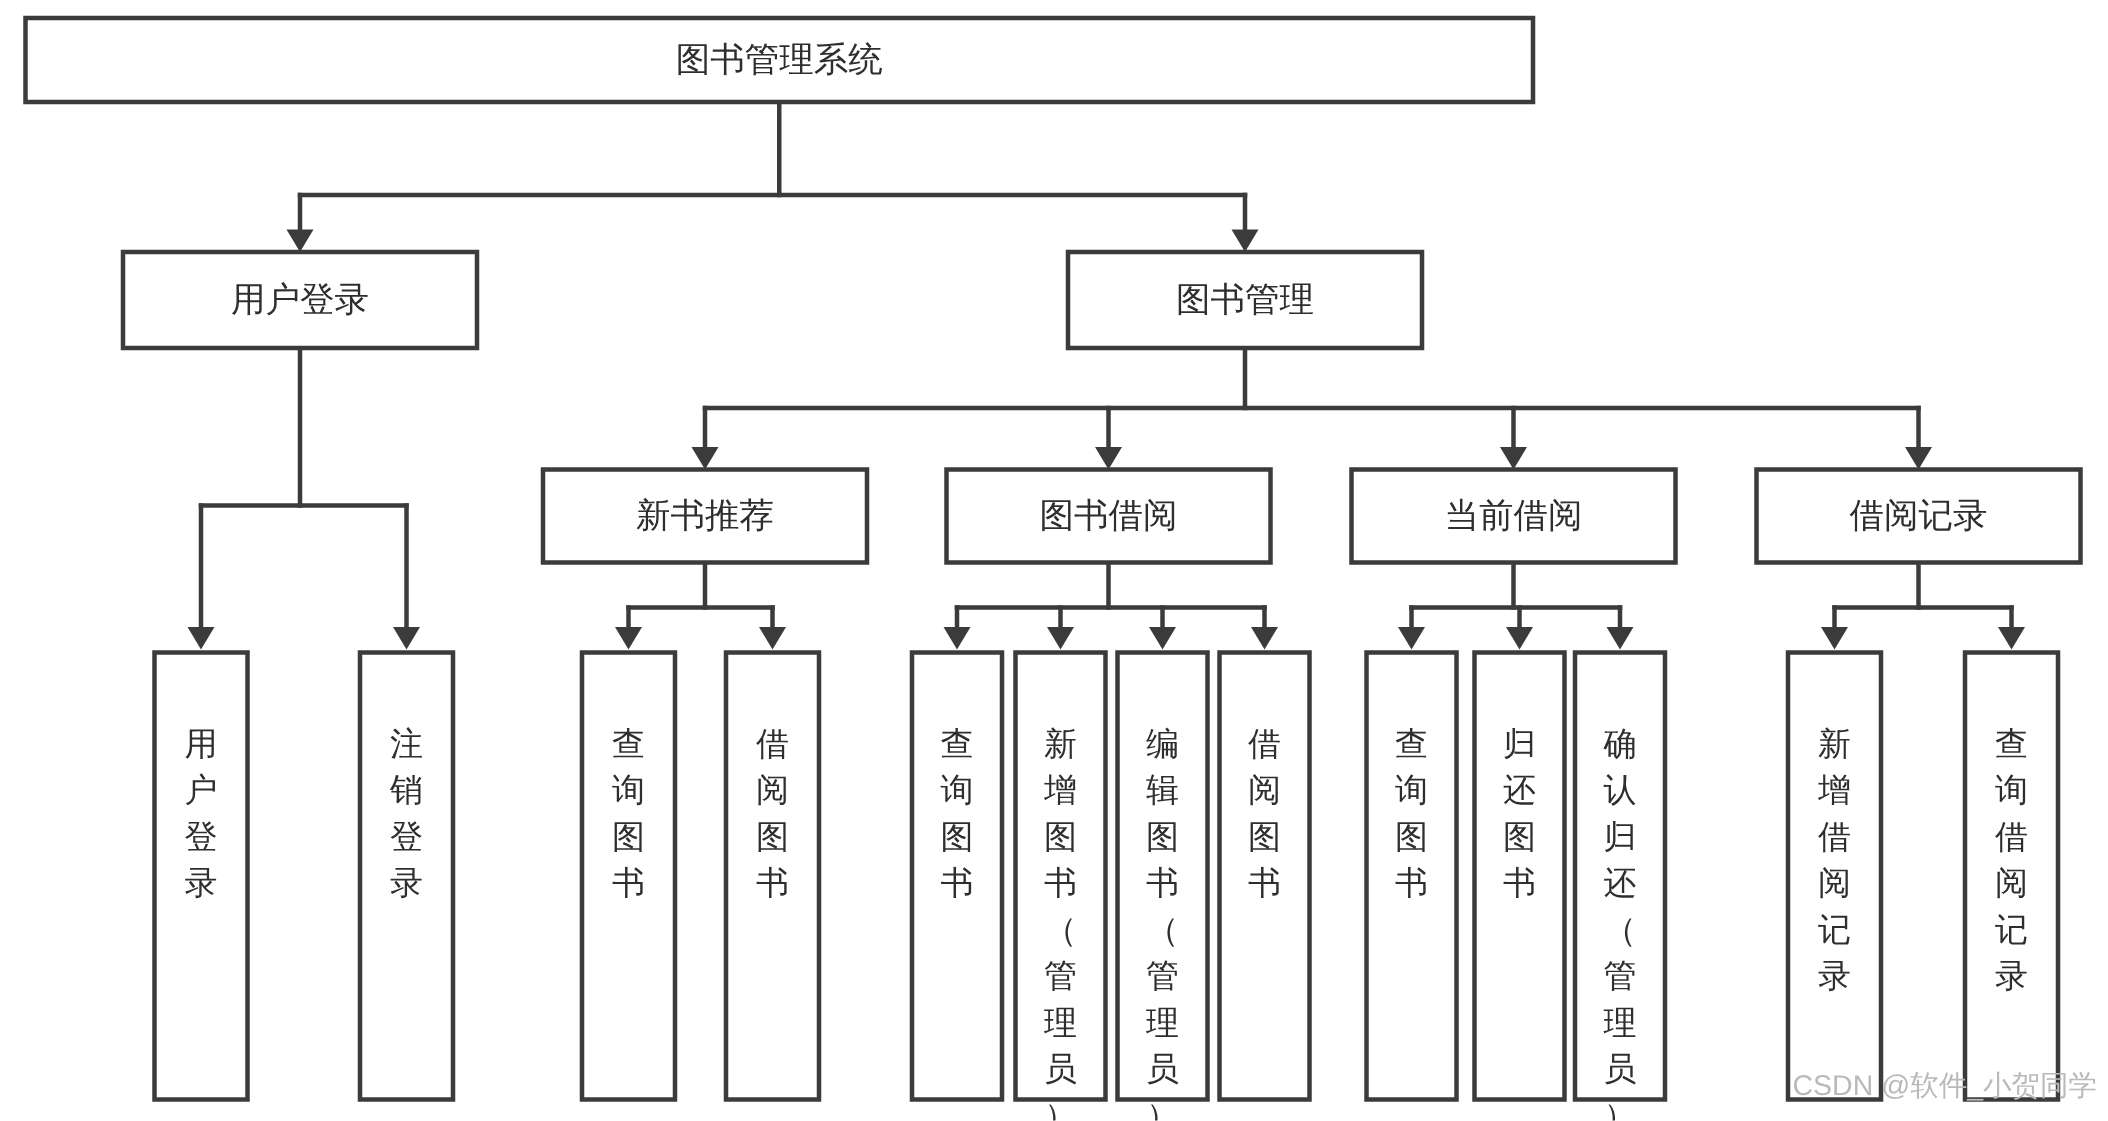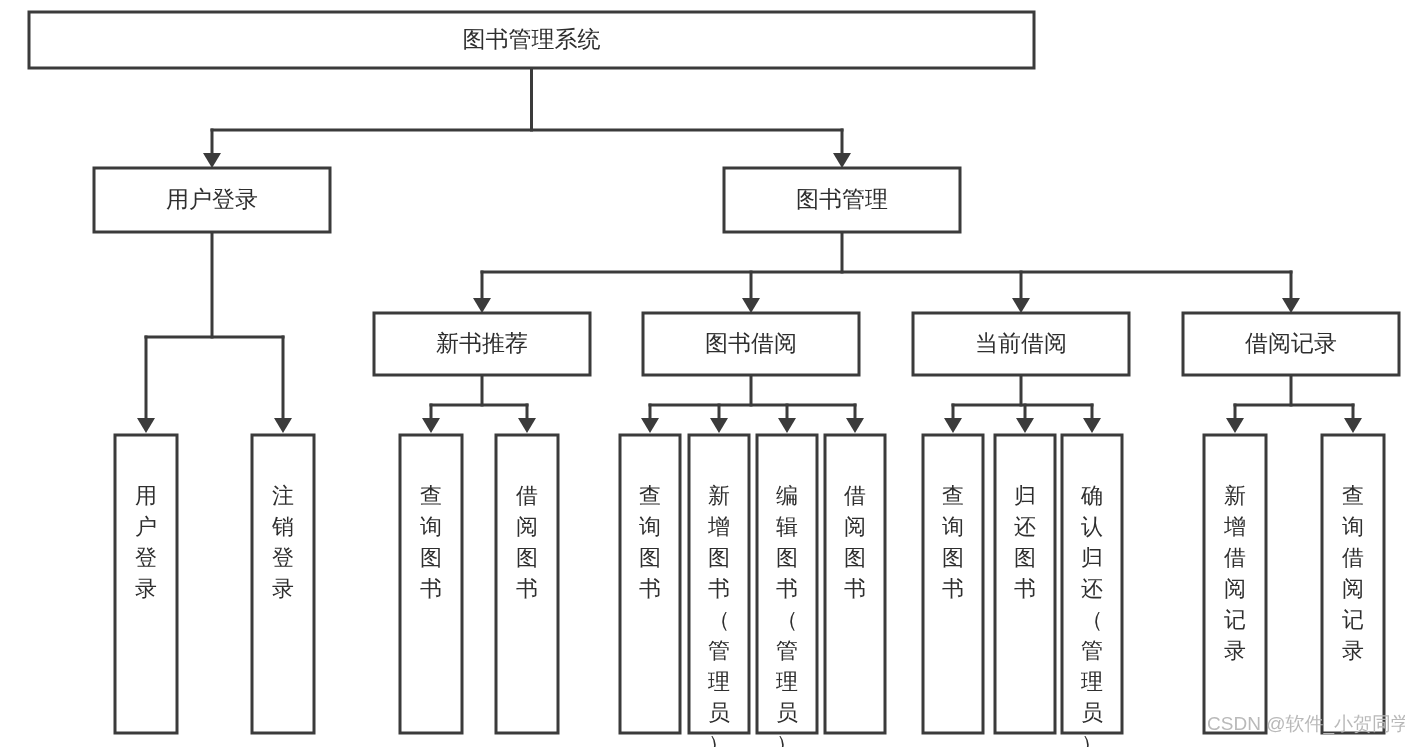--- a/index.html
+++ b/index.html
@@ -9,21 +9,21 @@
   }
   body {
     width: 1405px;
     height: 747px;
     font-family: "Liberation Sans", "DejaVu Sans", sans-serif;
     overflow: hidden;
     position: relative;
   }
   #diagram-root {
     position: absolute;
-    left: 12px;
+    left: 0;
     top: 0;
     width: 1201px;
     height: 747px;
   }
   svg.diagram-canvas {
     display: block;
     width: 1405px;
     height: 747px;
   }
   .node-box {

